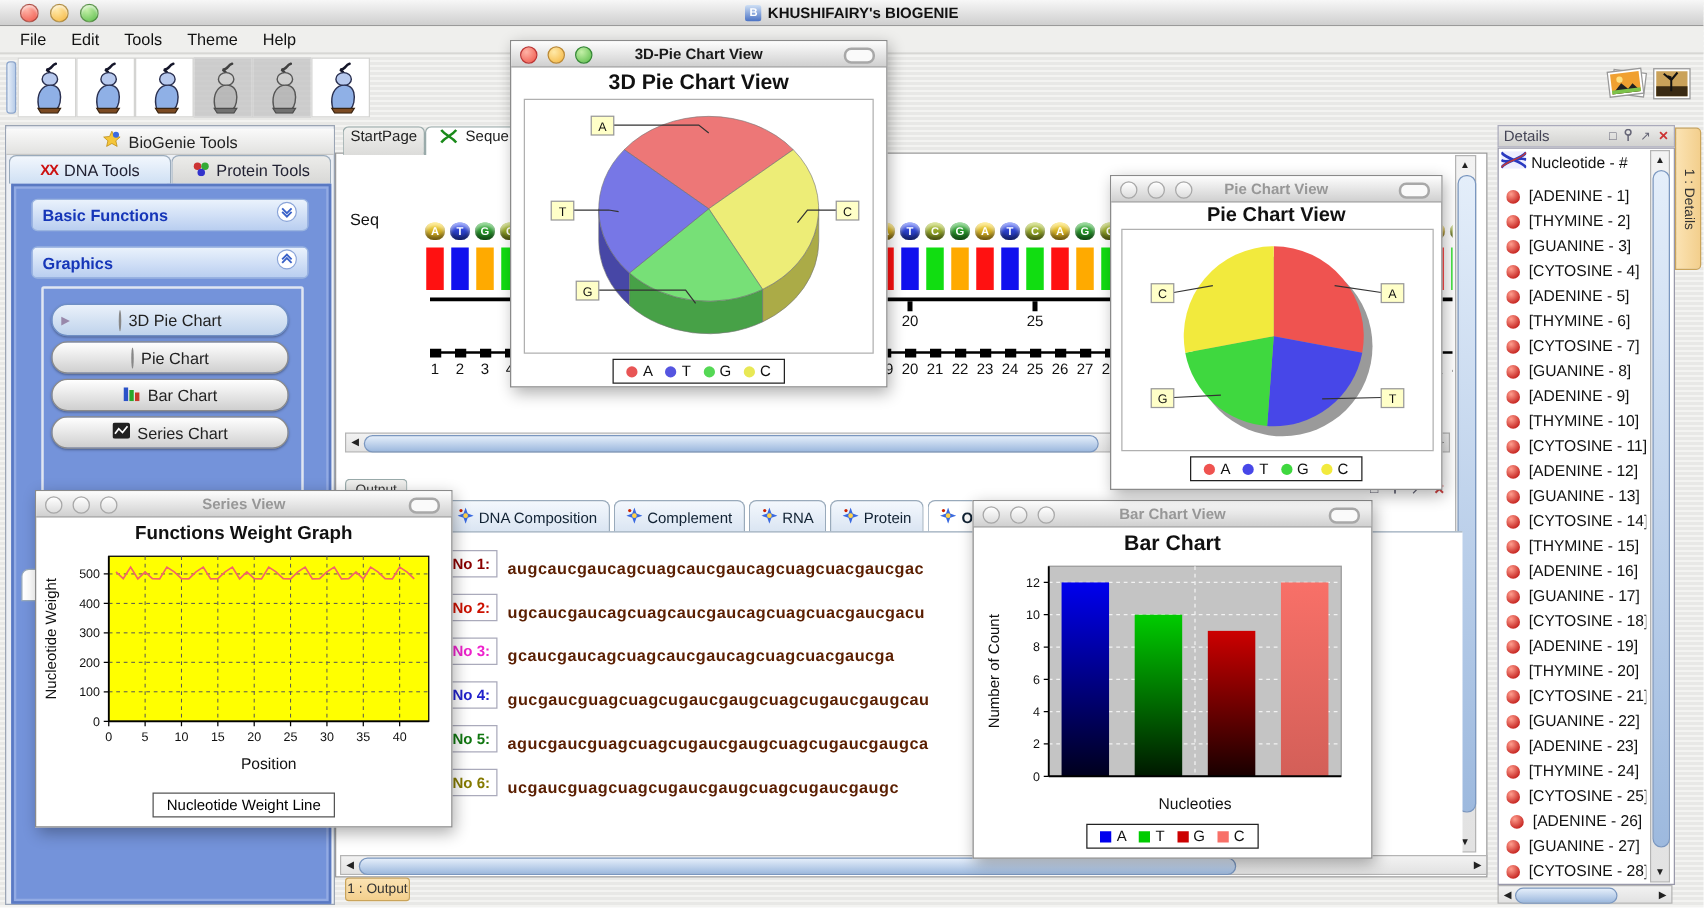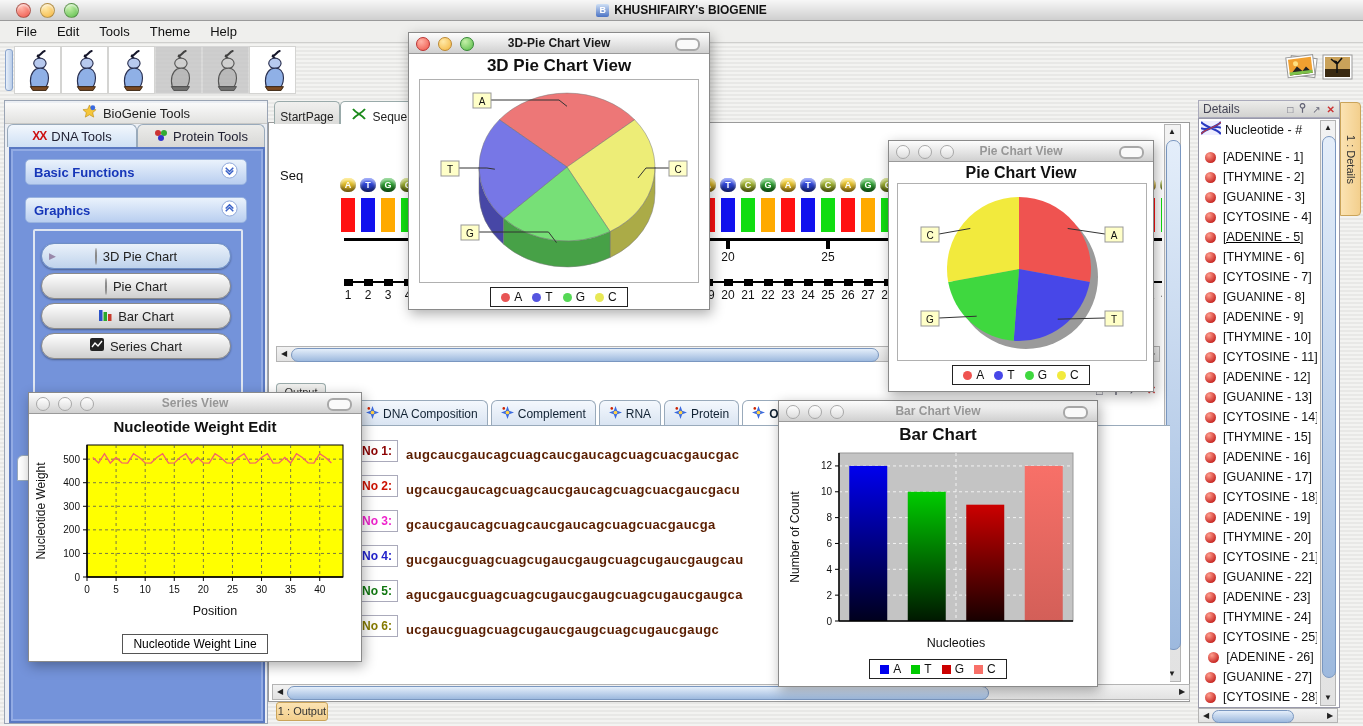--- a/index.html
+++ b/index.html
@@ -43,21 +43,21 @@
   .pill{position:absolute;left:30px;width:188px;height:24px;border-radius:13px;border:1px solid #8a8a8a;
     background:linear-gradient(#ffffff,#cfcfcf);display:flex;align-items:center;justify-content:center;gap:6px;
     font-size:13px;color:#222;box-shadow:0 1px 2px rgba(0,0,0,.35)}
   .pill.sel{background:linear-gradient(#eaf1fa,#bfd3ec);border-color:#6f8fc4}
   .pill .arrow{position:absolute;left:7px;color:#98a;font-size:9px}
   .mini-tab{position:absolute;left:6px;top:306px;width:42px;height:24px;background:#fff;border:1px solid #9ab;border-radius:6px 6px 0 0;
     color:#1636b8;font-weight:bold;font-size:13px;text-align:center;line-height:24px}
   .pie-ico{width:13px;height:13px;border-radius:50%;background:conic-gradient(#d23333 0 130deg,#e8d833 130deg 235deg,#3a62c8 235deg 280deg,#33a833 280deg);border:1px solid #888}
   
   .main-panel{position:absolute;left:268px;top:122px;width:922px;height:580px;background:#fff;border:1px solid #9a9a9a;box-sizing:border-box}
-  .doc-tab{position:absolute;top:101px;height:22px;font-size:12px;color:#222;display:flex;align-items:flex-end;justify-content:center;gap:5px;
+  .doc-tab{position:absolute;top:101px;height:22px;font-size:12px;color:#222;display:flex;align-items:flex-start;justify-content:center;gap:5px;
     border:1px solid #9aa;border-bottom:none;border-radius:5px 5px 0 0}
   .doc-tab.sel{background:#fff}
   .doc-tab.uns{background:linear-gradient(#f0f0ee,#dcdcda)}
   .seq-label{position:absolute;left:280px;top:168px;font-size:13px;color:#111}
   #seq-strip{position:absolute;left:0;top:0;width:1162px;height:726px;overflow:hidden;pointer-events:none}
   .npill{position:absolute;width:16px;height:14px;border-radius:7px;color:#fff;font-size:9px;font-weight:bold;text-align:center;line-height:14px;box-shadow:inset 0 3px 3px rgba(255,255,255,.55),inset 0 -3px 3px rgba(0,0,0,.35)}
   .nbar{position:absolute;width:14px;height:34px}
   .rline{position:absolute;background:#000}
   .rtick{position:absolute;background:#000}
   .rnum{position:absolute;font-size:12px;color:#111;width:22px;text-align:center}
@@ -580,21 +580,21 @@
           <span class="d-txt">[THYMINE - 2]</span>
         </div>
         <div class="d-item" style="top: 68px;">
           <span class="ball"></span>
           <span class="d-txt">[GUANINE - 3]</span>
         </div>
         <div class="d-item" style="top: 88px;">
           <span class="ball"></span>
           <span class="d-txt">[CYTOSINE - 4]</span>
         </div>
-        <div class="d-item" style="top: 108px; text-decoration: underline;">
+        <div class="d-item" style="top: 108px;">
           <span class="ball"></span>
           <span class="d-txt">[ADENINE - 5]</span>
         </div>
         <div class="d-item" style="top: 128px;">
           <span class="ball"></span>
           <span class="d-txt">[THYMINE - 6]</span>
         </div>
         <div class="d-item" style="top: 148px;">
           <span class="ball"></span>
           <span class="d-txt">[CYTOSINE - 7]</span>
@@ -700,21 +700,21 @@
   <div class="win inactive" style="left:28px;top:392px;width:332px;height:268px;z-index:30">
     <div class="win-tb">
       <div class="win-lights">
           <span class="wl r"></span>
           <span class="wl y"></span>
           <span class="wl g"></span>
         </div>
       <span class="win-title">Series View</span>
       <span class="win-pill"></span>
     </div>
-    <div class="win-heading" style="top:25px;font-size:15px">Nucleotide Weight Edit</div>
+    <div class="win-heading" style="top:25px;font-size:15px">Functions Weight Graph</div>
     <svg id="svg-series" style="position:absolute;left:2px;top:44px" width="328" height="194" viewBox="0 0 328 194">
         <rect x="56" y="8" width="256" height="132" fill="#ffff00" stroke="#000" stroke-width="1"></rect>
         <line x1="52" y1="140" x2="56" y2="140" stroke="#000"></line>
         <text x="49" y="143.5" font-size="10" text-anchor="end" fill="#111">0</text>
         <line x1="56" y1="116.42857142857143" x2="312" y2="116.42857142857143" stroke="#555" stroke-width="0.8" stroke-dasharray="3,3"></line>
         <line x1="52" y1="116.42857142857143" x2="56" y2="116.42857142857143" stroke="#000"></line>
         <text x="49" y="119.92857142857143" font-size="10" text-anchor="end" fill="#111">100</text>
         <line x1="56" y1="92.85714285714286" x2="312" y2="92.85714285714286" stroke="#555" stroke-width="0.8" stroke-dasharray="3,3"></line>
         <line x1="52" y1="92.85714285714286" x2="56" y2="92.85714285714286" stroke="#000"></line>
         <text x="49" y="96.35714285714286" font-size="10" text-anchor="end" fill="#111">200</text>

